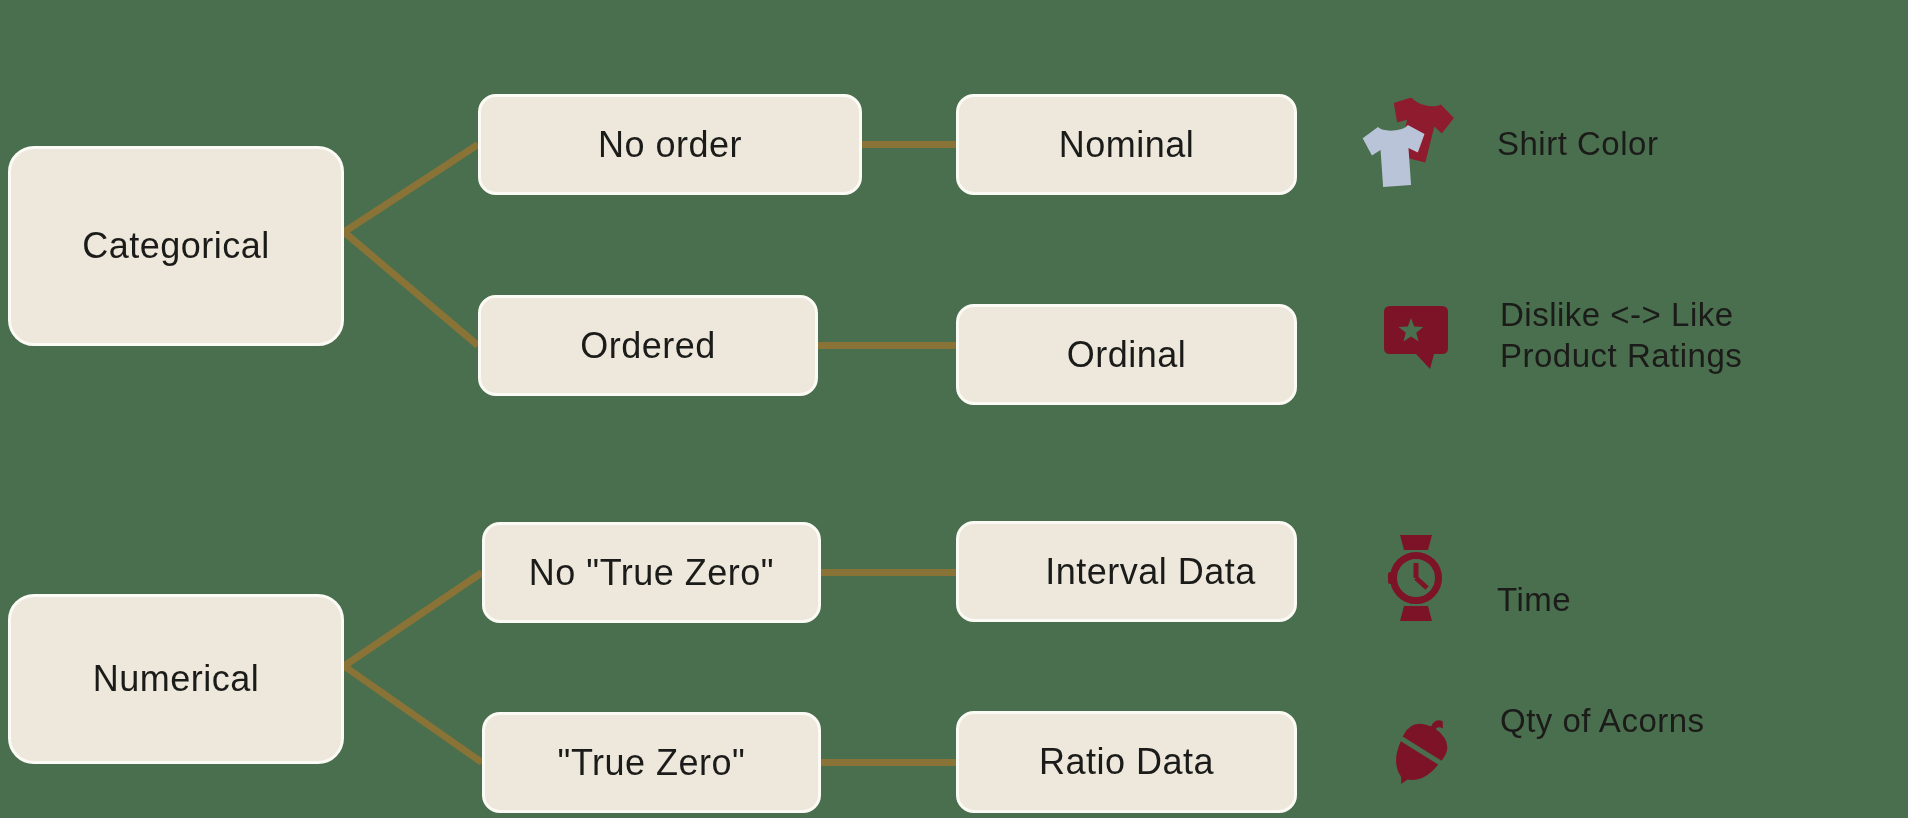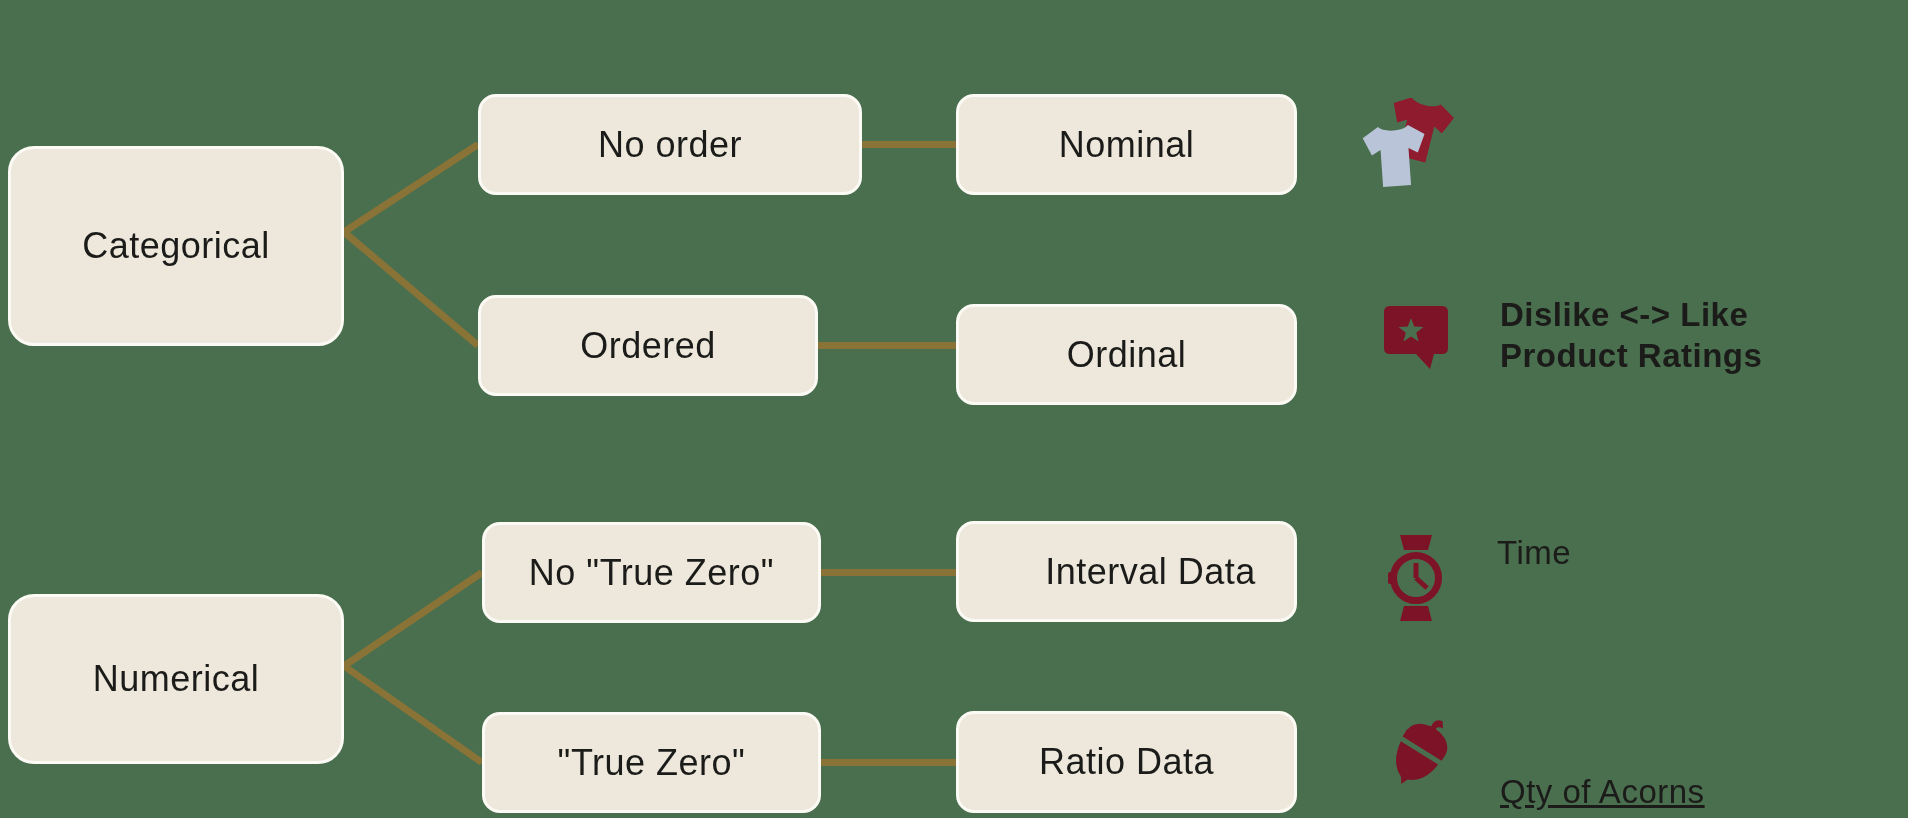--- a/index.html
+++ b/index.html
@@ -81,42 +81,43 @@
   <div class="node" style="left:956px; top:711px; width:341px; height:102px;">Ratio Data</div>
 
   <svg class="icon" style="left:1357px; top:98px;" width="104" height="94" viewBox="0 0 104 94" aria-hidden="true">
     <g transform="translate(62,32) rotate(14)">
       <path class="shirt-back-fill" d="M -15,-30 C -10,-24 10,-24 15,-30 L 31,-20 L 23,-2 L 14,-7 L 14,30 L -14,30 L -14,-7 L -23,-2 L -31,-20 Z"></path>
     </g>
     <g transform="translate(38,58) rotate(-4)">
       <path class="shirt-front-fill" d="M -15,-30 C -10,-24 10,-24 15,-30 L 31,-20 L 23,-2 L 14,-7 L 14,30 L -14,30 L -14,-7 L -23,-2 L -31,-20 Z"></path>
     </g>
   </svg>
+  <div class="legend-label" style="left:1497px; top:123px;">Shirt Color</div>
 
   <svg class="icon" style="left:1384px; top:306px;" width="64" height="66" viewBox="0 0 64 66" aria-hidden="true">
     <path class="maroon-fill" fill-rule="evenodd" d="M6,0 H58 Q64,0 64,6 V42 Q64,48 58,48 L50,48 L46,63 L32,48 L6,48 Q0,48 0,42 V6 Q0,0 6,0 Z
          M27,12 L30.2,20.6 L39.4,21 L32.2,26.7 L34.6,35.5 L27,30.5 L19.4,35.5 L21.8,26.7 L14.6,21 L23.8,20.6 Z"></path>
   </svg>
-  <div class="legend-label" style="left:1500px; top:294px;font-weight:bold;">
+  <div class="legend-label" style="left:1500px; top:294px;">
     <div>Dislike &lt;-&gt; Like</div>
     <div>Product Ratings</div>
   </div>
 
   <svg class="icon" style="left:1388px; top:535px;" width="56" height="86" viewBox="0 0 56 86" aria-hidden="true">
     <polygon class="maroon-fill" points="12,0 44,0 40,15 16,15"></polygon>
     <polygon class="maroon-fill" points="16,71 40,71 44,86 12,86"></polygon>
     <rect class="maroon-fill" x="0" y="37" width="8" height="12" rx="2"></rect>
     <circle class="maroon-stroke" cx="28" cy="43" r="22.5" stroke-width="7"></circle>
     <line class="maroon-stroke" x1="28" y1="43" x2="28" y2="28" stroke-width="5"></line>
     <line class="maroon-stroke" x1="28" y1="43" x2="39" y2="53" stroke-width="5"></line>
   </svg>
-  <div class="legend-label" style="left:1497px; top:532px;">Time</div>
+  <div class="legend-label" style="left:1497px; top:579px;">Time</div>
 
   <svg class="icon" style="left:1388px; top:714px;" width="64" height="78" viewBox="0 0 64 78" aria-hidden="true">
     <g transform="rotate(32 32 38)">
       <path class="maroon-fill" d="M9,32 Q7,12 32,10 Q57,12 55,32 L55,34 L9,34 Z"></path>
       <path class="maroon-fill" d="M28,11 Q26,1 35,0 L39,6 Q33,6 33,11 Z"></path>
       <path class="maroon-fill" d="M10,39 Q13,62 29,69 L33,75 L36,68 Q52,61 54,39 Z"></path>
     </g>
   </svg>
-  <div class="legend-label" style="left:1500px; top:771px;text-decoration:underline;">Qty of Acorns</div>
+  <div class="legend-label" style="left:1500px; top:700px;">Qty of Acorns</div>
 
 </div>
 
 </body></html>

